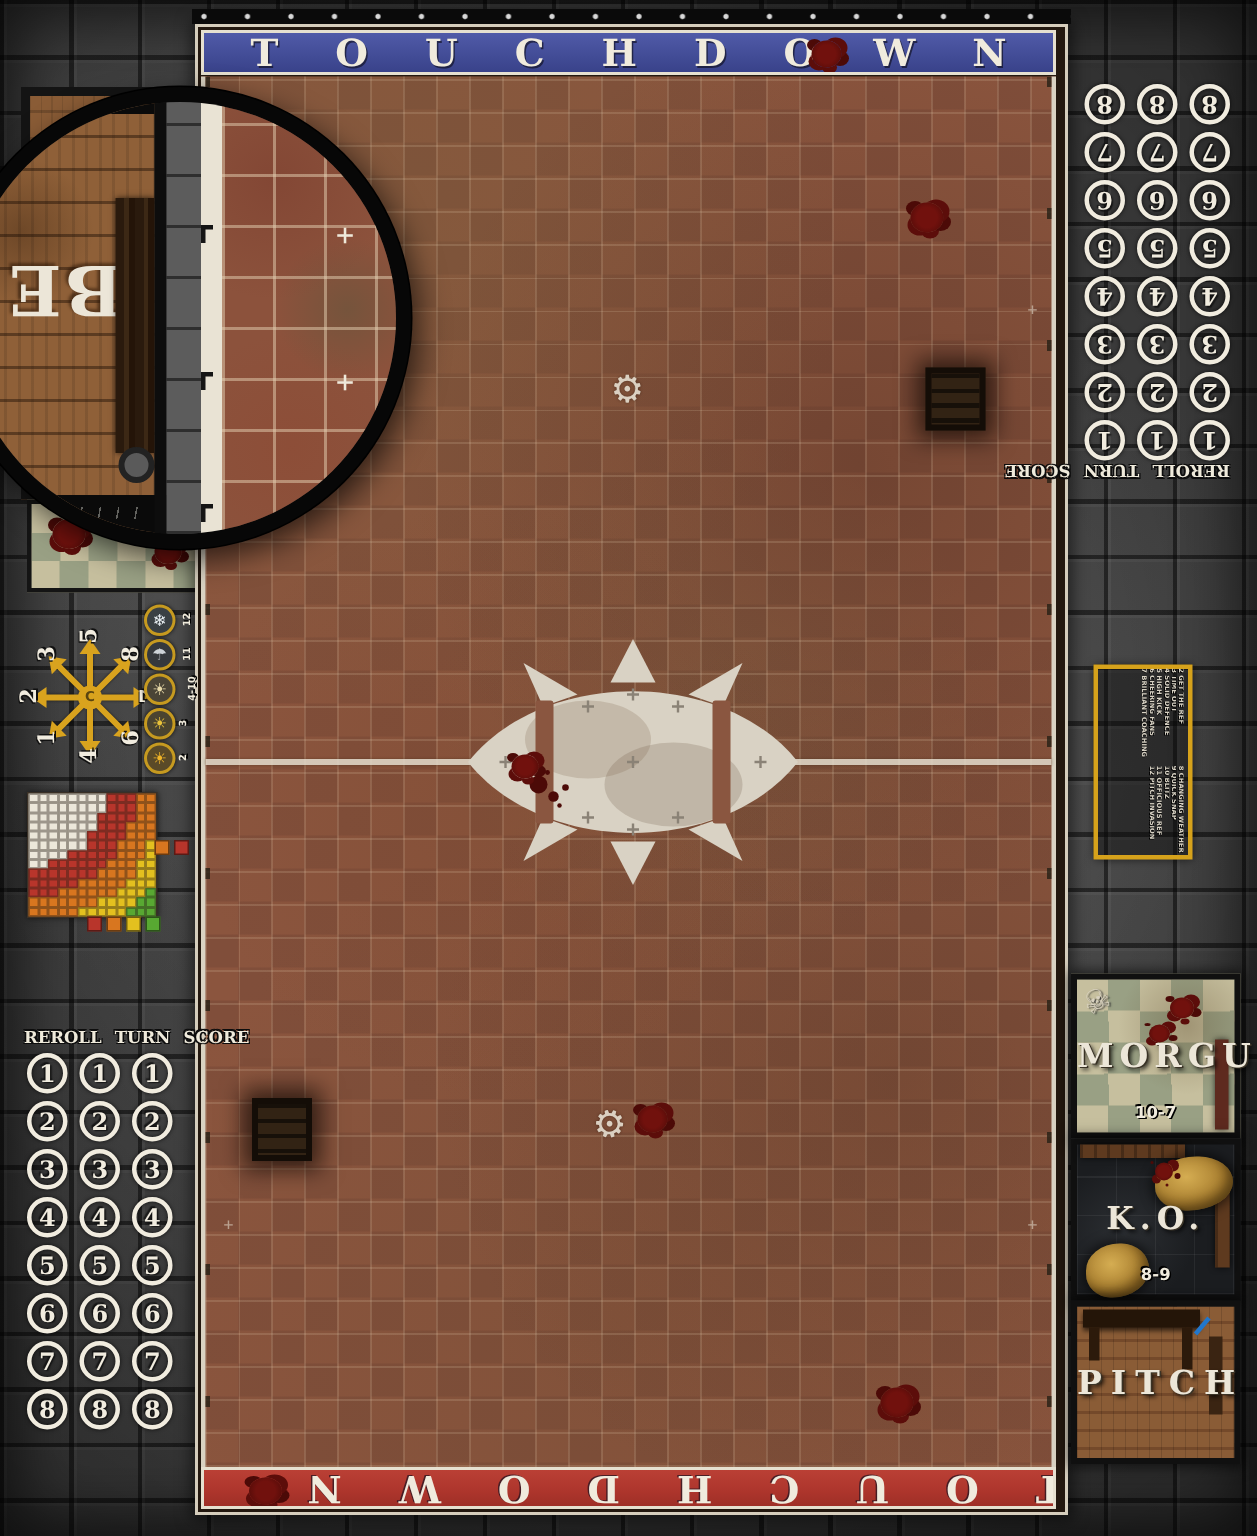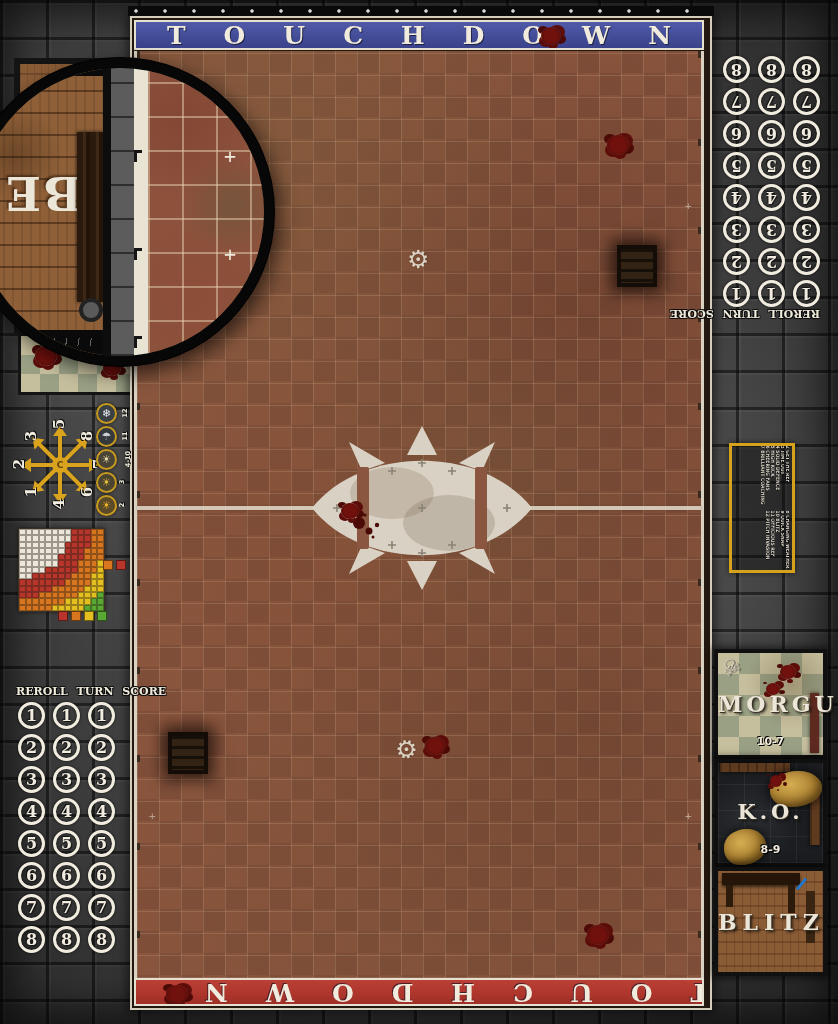--- a/index.html
+++ b/index.html
@@ -580,21 +580,21 @@
     <div class="dugout-label" style="top:36px;font-size:21px;">K.O.</div>
     <div class="roll-range" style="top:80px;">8-9</div>
   </div>
 
   <div class="abs dugout" id="bench-right">
     <div class="abs" style="left:4px;top:2px;width:78px;height:12px;background:#241508;box-shadow:0 2px 3px rgba(0,0,0,.6);"></div>
     <div class="abs" style="left:8px;top:14px;width:7px;height:22px;background:#2c1a0b;"></div>
     <div class="abs" style="left:70px;top:14px;width:7px;height:28px;background:#2c1a0b;"></div>
     <div class="abs" style="left:88px;top:20px;width:9px;height:52px;background:#3a2412;"></div>
     <div class="abs" style="left:82px;top:6px;width:3px;height:14px;background:#2277cc;transform:rotate(40deg);"></div>
-    <div class="dugout-label" style="top:38px;font-size:22px;letter-spacing:6px;">BLITZ</div>
+    <div class="dugout-label" style="top:38px;font-size:22px;letter-spacing:6px;">PITCH</div>
   </div>
 
   <div class="abs" id="magnifier">
     <div class="abs mag-wood"></div>
     <div class="abs mag-topband"></div>
     <div class="abs mag-be">BE</div>
     <div class="abs mag-planks"></div>
     <div class="abs mag-stool"></div>
     <div class="abs mag-botband"></div>
     <div class="abs mag-scribble"></div>

